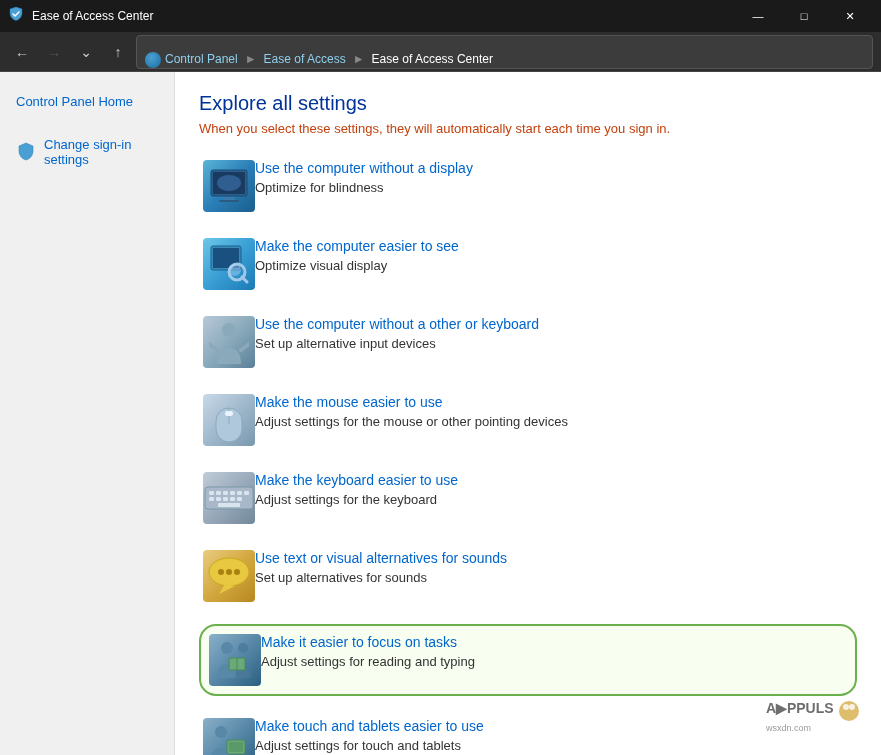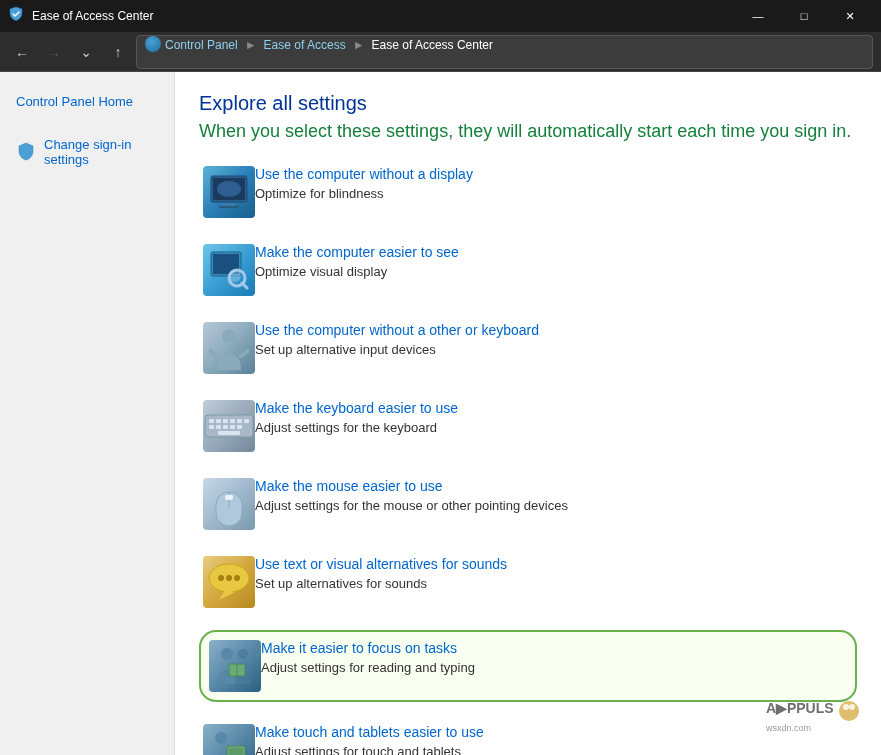--- a/index.html
+++ b/index.html
@@ -68,21 +68,21 @@
     }
     .nav-btn.disabled { color: #555; cursor: default; }
 
     .address-pill {
       flex: 1;
       background: #3c3c3c;
       border: 1px solid #555;
       border-radius: 4px;
       height: 28px;
       display: flex;
-      align-items: flex-end;
+      align-items: flex-start;
       padding: 16px 8px;
       gap: 4px;
     }
     .address-globe {
       width: 16px;
       height: 16px;
       background: radial-gradient(circle at 40% 35%, #4a9fd4, #1a6fa0);
       border-radius: 50%;
       flex-shrink: 0;
     }
@@ -140,22 +140,22 @@
       background: #fff;
     }
 
     .section-title {
       font-size: 20px;
       color: #003399;
       font-weight: normal;
       margin-bottom: 6px;
     }
     .section-subtitle {
-      font-size: 18px;
-      color: #15803d;
+      font-size: 13px;
+      color: #c2410c;
       margin-bottom: 20px;
     }
 
     
     .setting-item {
       display: flex;
       align-items: flex-start;
       margin-bottom: 18px;
       padding: 4px;
       border-radius: 4px;
@@ -379,20 +379,34 @@
           <path d="M8 30 L0 24 M32 30 L40 24" stroke="#8aaabb" stroke-width="4" stroke-linecap="round"></path>
         </svg>
       </div>
       <div class="setting-text">
         <span class="setting-link">Use the computer without a other or keyboard</span>
         <span class="setting-desc">Set up alternative input devices</span>
       </div>
     </div>
 
     <div class="setting-item">
+      <div class="setting-icon icon-mouse">
+        <svg width="30" height="44" viewBox="0 0 30 44">
+          <rect x="2" y="10" width="26" height="34" rx="13" fill="#b0c8dc" stroke="#8aaabb" stroke-width="1"></rect>
+          <line x1="15" y1="10" x2="15" y2="26" stroke="#8aaabb" stroke-width="1"></line>
+          <rect x="11" y="13" width="8" height="5" rx="2" fill="#e8f4ff"></rect>
+        </svg>
+      </div>
+      <div class="setting-text">
+        <span class="setting-link">Make the mouse easier to use</span>
+        <span class="setting-desc">Adjust settings for the mouse or other pointing devices</span>
+      </div>
+    </div>
+
+    <div class="setting-item">
       <div class="setting-icon icon-keyboard">
         <svg width="50" height="30" viewBox="0 0 50 30">
           <rect x="1" y="4" width="48" height="22" rx="3" fill="#a8b8c8" stroke="#7898a8" stroke-width="1"></rect>
 
           <rect x="5" y="8" width="5" height="4" rx="1" fill="#d8e4ee"></rect>
           <rect x="12" y="8" width="5" height="4" rx="1" fill="#d8e4ee"></rect>
           <rect x="19" y="8" width="5" height="4" rx="1" fill="#d8e4ee"></rect>
           <rect x="26" y="8" width="5" height="4" rx="1" fill="#d8e4ee"></rect>
           <rect x="33" y="8" width="5" height="4" rx="1" fill="#d8e4ee"></rect>
           <rect x="40" y="8" width="5" height="4" rx="1" fill="#d8e4ee"></rect>
@@ -404,34 +418,20 @@
           <rect x="14" y="20" width="22" height="4" rx="1" fill="#d8e4ee"></rect>
         </svg>
       </div>
       <div class="setting-text">
         <span class="setting-link">Make the keyboard easier to use</span>
         <span class="setting-desc">Adjust settings for the keyboard</span>
       </div>
     </div>
 
     <div class="setting-item">
-      <div class="setting-icon icon-mouse">
-        <svg width="30" height="44" viewBox="0 0 30 44">
-          <rect x="2" y="10" width="26" height="34" rx="13" fill="#b0c8dc" stroke="#8aaabb" stroke-width="1"></rect>
-          <line x1="15" y1="10" x2="15" y2="26" stroke="#8aaabb" stroke-width="1"></line>
-          <rect x="11" y="13" width="8" height="5" rx="2" fill="#e8f4ff"></rect>
-        </svg>
-      </div>
-      <div class="setting-text">
-        <span class="setting-link">Make the mouse easier to use</span>
-        <span class="setting-desc">Adjust settings for the mouse or other pointing devices</span>
-      </div>
-    </div>
-
-    <div class="setting-item">
       <div class="setting-icon icon-speech">
         <svg width="48" height="44" viewBox="0 0 48 44">
           <ellipse cx="24" cy="18" rx="20" ry="14" fill="#e8c840" stroke="#c8a820" stroke-width="1"></ellipse>
           <polygon points="20,30 14,40 30,32" fill="#e8c840"></polygon>
 
           <circle cx="16" cy="18" r="3" fill="#a88010"></circle>
           <circle cx="24" cy="18" r="3" fill="#a88010"></circle>
           <circle cx="32" cy="18" r="3" fill="#a88010"></circle>
         </svg>
       </div>

